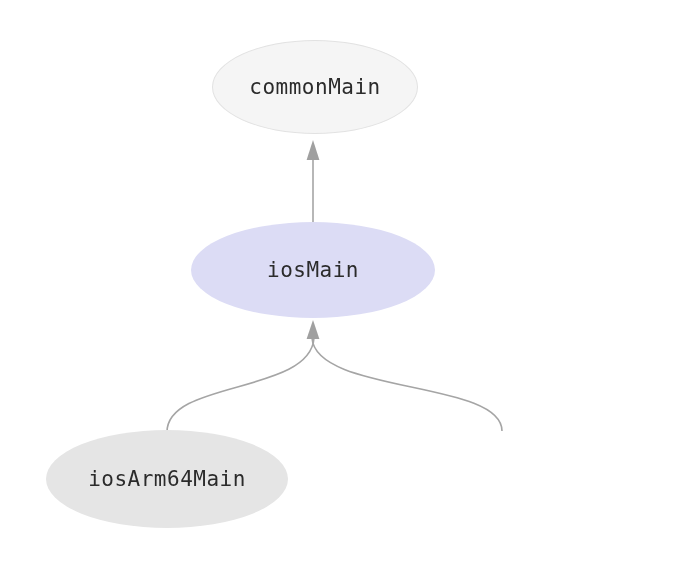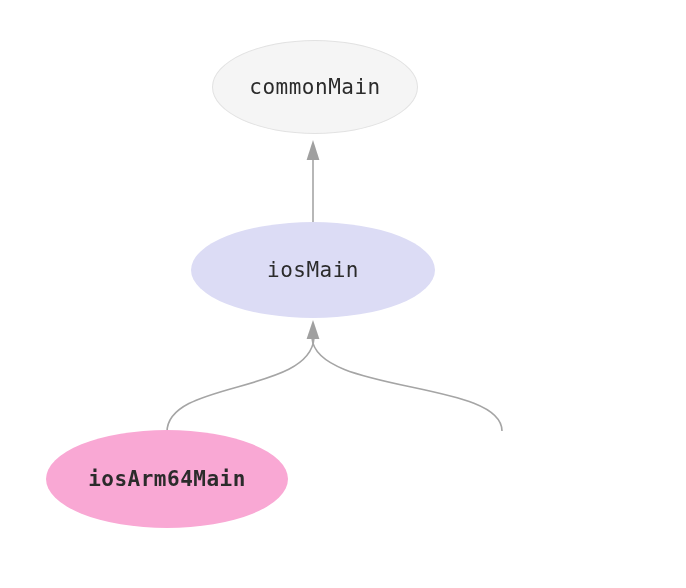--- a/index.html
+++ b/index.html
@@ -51,22 +51,21 @@
     top: 222px;
     width: 244px;
     height: 96px;
     background: #dcdcf5;
   }
   .node-iosarm64main {
     left: 46px;
     top: 430px;
     width: 242px;
     height: 98px;
-    background: #f9a8d4;
-    font-weight: bold;
+    background: #e5e5e5;
   }
   .node-iosx64main {
     left: 388px;
     top: 430px;
     width: 234px;
     height: 98px;
     background: #c8e6c9;
   }
   .edge {
     fill: none;

